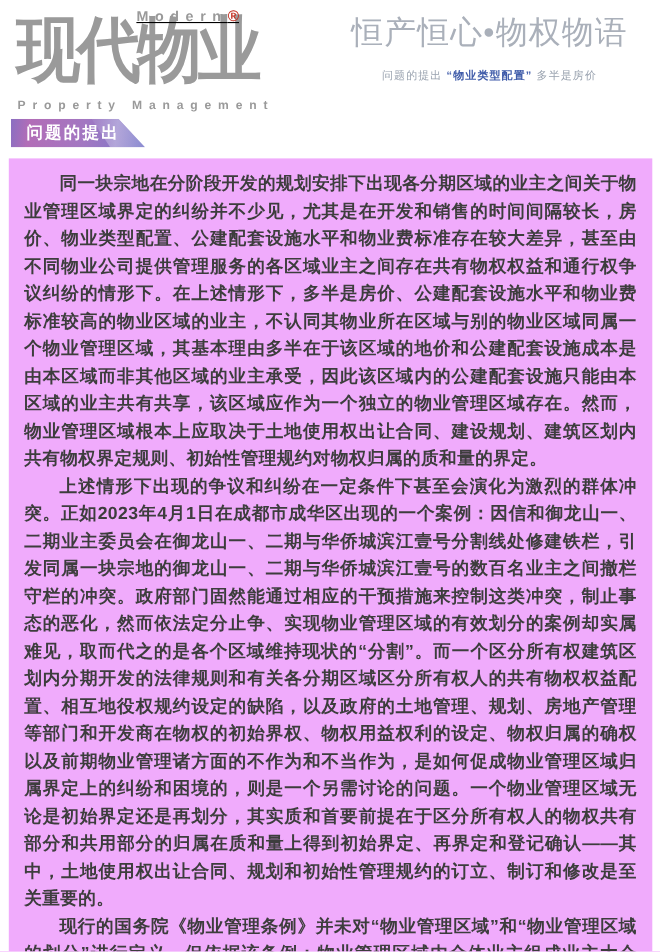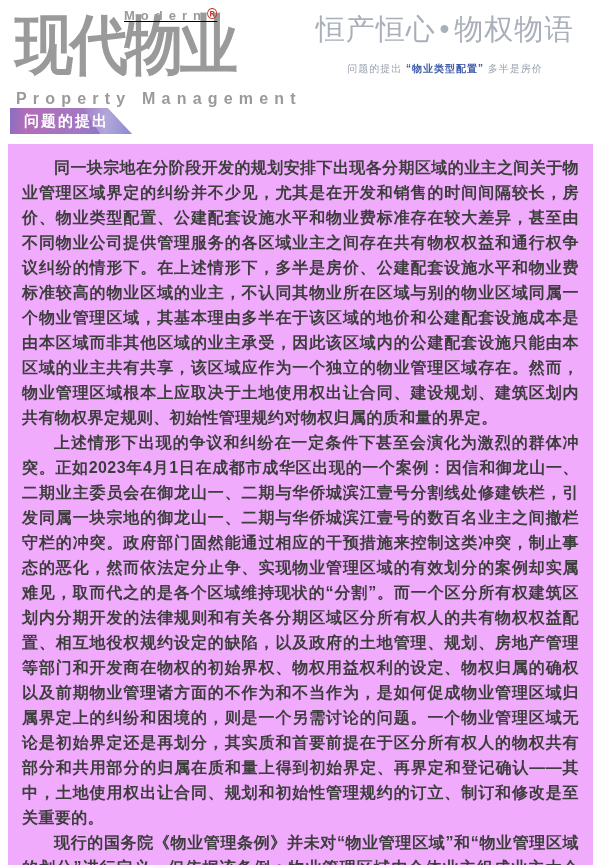--- a/index.html
+++ b/index.html
@@ -25,26 +25,26 @@
   }
   .logo-top {
     position: absolute; left: 112px; top: 2px; white-space: nowrap; text-decoration: underline;
   }
   .logo-modern {
     font-size: 13px; font-weight: bold; color: #9a9a9a; letter-spacing: 6px;
   }
   .logo-reg { font-size: 14px; font-weight: bold; color: #c43022; vertical-align: top; }
   .logo-en {
     position: absolute; left: 4px; top: 86px;
-    font-size: 16px; font-weight: bold; color: #9a9a9a; letter-spacing: 6.2px;
+    font-size: 11px; font-weight: bold; color: #9a9a9a; letter-spacing: 6.2px;
     white-space: nowrap;
   }
   .masthead { position: absolute; left: 300px; top: 10px; width: 290px; text-align: center; }
   .tagline {
-    font-family: Liberation Mono, monospace;
+    font-family: Liberation Sans, sans-serif;
     font-size: 29px; color: #aab0ba; letter-spacing: 1px; white-space: nowrap;
   }
   .follow { margin-top: 12px; font-size: 10px; color: #98a1ae; letter-spacing: 1px; }
   .follow .account { color: #3f5ba9; font-weight: bold; }
 
   
   .section-tag {
     position: relative; margin: 4px 0 0 10px;
     width: 122px; height: 26px; flex: 0 0 auto;
   }

